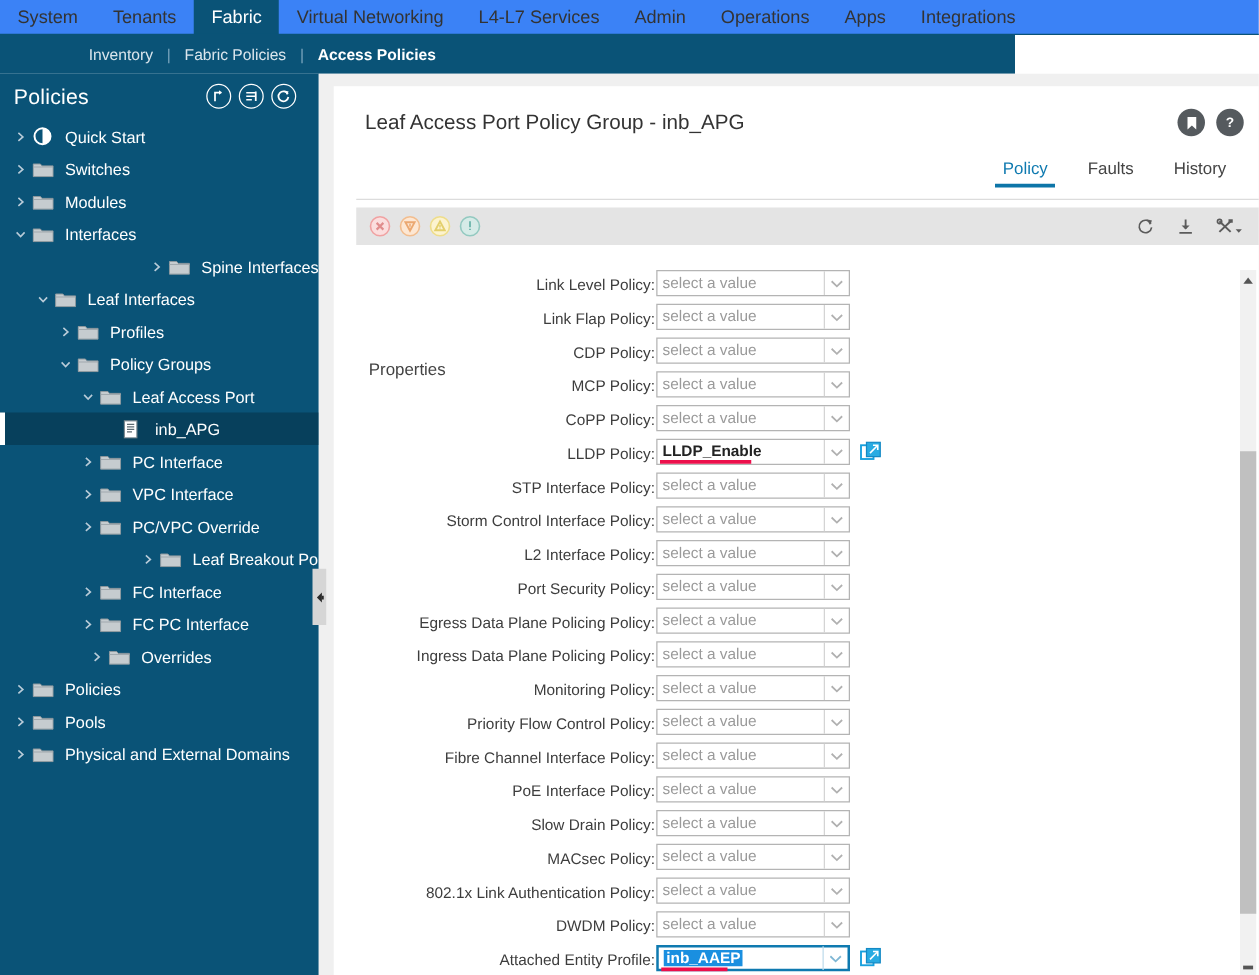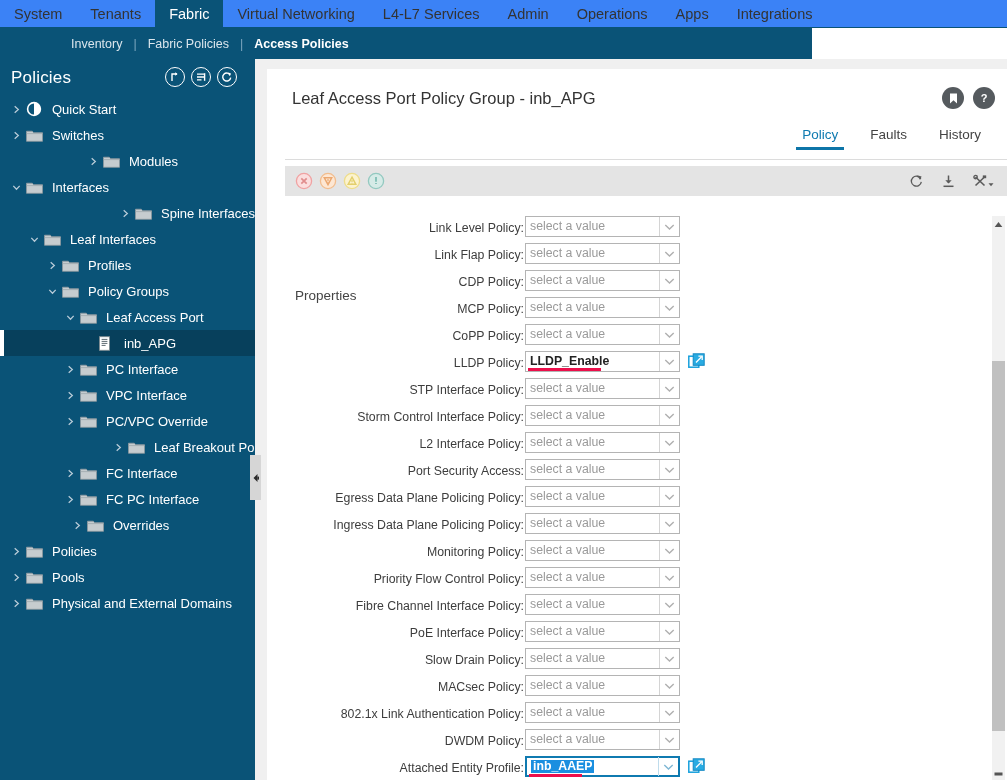--- a/index.html
+++ b/index.html
@@ -264,21 +264,21 @@
           </svg>
         </span>
         <span class="ficon">
           <svg width="17" height="13" viewBox="0 0 17 13">
             <path d="M0.5 2.2 H6.3 L7.6 3.7 H16.5 V12.3 H0.5 Z" fill="#c6cccf" stroke="#8d989e" stroke-width="0.8"></path>
             <path d="M0.5 4.6 H16.5" stroke="#9aa4a9" stroke-width="0.7"></path>
           </svg>
         </span>
         <span class="tlabel">Switches</span>
       </div>
-      <div class="trow" style="padding-left: 10px; justify-content: center;">
+      <div class="trow" style="padding-left: 10px;">
         <span class="caret">
           <svg width="9" height="9" viewBox="0 0 9 9">
             <path d="M2.7 1.3 L6.3 4.5 L2.7 7.7" stroke="#b8cbd8" stroke-width="1.3" fill="none"></path>
           </svg>
         </span>
         <span class="ficon">
           <svg width="17" height="13" viewBox="0 0 17 13">
             <path d="M0.5 2.2 H6.3 L7.6 3.7 H16.5 V12.3 H0.5 Z" fill="#c6cccf" stroke="#8d989e" stroke-width="0.8"></path>
             <path d="M0.5 4.6 H16.5" stroke="#9aa4a9" stroke-width="0.7"></path>
           </svg>
@@ -713,21 +713,21 @@
           <div class="fctl">
             <div class="fval">select a value</div>
             <div class="caretbox">
               <svg width="11" height="8" viewBox="0 0 11 8">
                 <path d="M1.3 2 L5.5 6.1 L9.7 2" stroke="#b0b0b0" stroke-width="1.4" fill="none"></path>
               </svg>
             </div>
           </div>
         </div>
         <div class="frow">
-          <div class="flabel">Port Security Access:</div>
+          <div class="flabel">Port Security Policy:</div>
           <div class="fctl">
             <div class="fval">select a value</div>
             <div class="caretbox">
               <svg width="11" height="8" viewBox="0 0 11 8">
                 <path d="M1.3 2 L5.5 6.1 L9.7 2" stroke="#b0b0b0" stroke-width="1.4" fill="none"></path>
               </svg>
             </div>
           </div>
         </div>
         <div class="frow">

